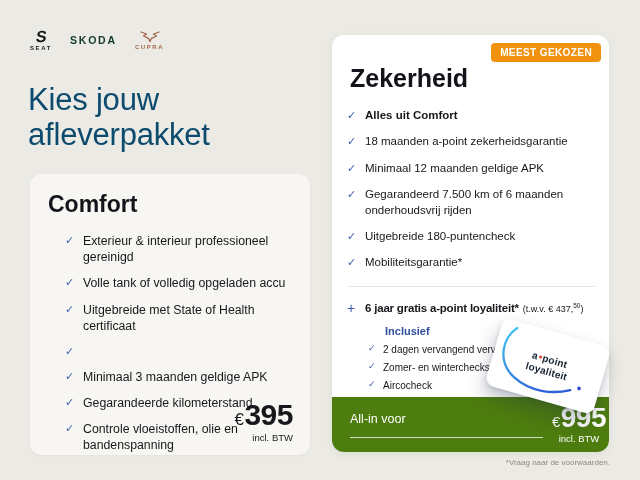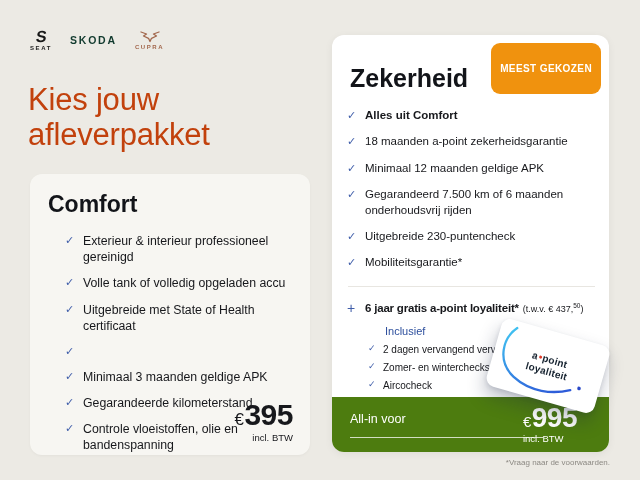--- a/index.html
+++ b/index.html
@@ -12,21 +12,21 @@
 
   
   .brands { position:absolute; left:30px; top:29px; display:flex; align-items:center; gap:18px; }
   .brand { display:flex; flex-direction:column; align-items:center; gap:1px; }
   .seat-s { font-size:16px; font-weight:800; color:#181818; line-height:15px; transform:skewX(-8deg); }
   .brand-label { font-size:6px; font-weight:700; letter-spacing:1.6px; color:#222; }
   .skoda-label { font-size:10.5px; font-weight:800; letter-spacing:1.8px; color:#113A2E; }
   .cupra-label { color:#A2674C; }
 
   
-  .heading { position:absolute; left:28px; top:82px; font-size:31px; line-height:35px; font-weight:500; color:#c2410c; letter-spacing:-0.2px; }
+  .heading { position:absolute; left:28px; top:82px; font-size:31px; line-height:35px; font-weight:500; color:#0c4a6e; letter-spacing:-0.2px; }
 
   
   .card { position:absolute; border-radius:12px; }
   .card h2 { margin:0; font-weight:700; color:#121419; }
   ul.checklist { list-style:none; margin:0; padding:0; }
   ul.checklist li { display:flex; align-items:flex-start; }
   ul.checklist .check { color:#3F5DA9; flex:0 0 12px; margin-right:6px; font-size:11px; line-height:inherit; }
   ul.checklist .txt.bold { font-weight:700; }
 
   
@@ -35,48 +35,48 @@
   .comfort h2 { font-size:23px; margin-bottom:15px; }
   .comfort ul.checklist { padding-left:17px; }
   .comfort ul.checklist li { font-size:12.3px; line-height:1.32; margin-bottom:10px; color:#17181C; }
   .price-block { position:absolute; right:17px; bottom:12px; text-align:right; }
   .price { font-size:30px; font-weight:700; letter-spacing:-0.5px; color:#17181C; line-height:1; }
   .price .cur { font-size:17px; font-weight:400; margin-right:1px; }
   .price-note { font-size:9.5px; margin-top:2px; color:#17181C; }
 
   
   .zekerheid { left:332px; top:35px; width:277px; height:417px; background:#FFFFFF; box-shadow:0 2px 8px rgba(0,0,0,.06); }
-  .badge { position:absolute; top:8px; right:8px; background:#F0920E; color:#fff; font-size:10px; font-weight:700; letter-spacing:.4px; padding:20px 9px; border-radius:9px; }
+  .badge { position:absolute; top:8px; right:8px; background:#F0920E; color:#fff; font-size:10px; font-weight:700; letter-spacing:.4px; padding:4px 9px; border-radius:4px; }
   .zekerheid h2 { font-size:25px; margin:29px 0 15px 18px; }
   .zekerheid ul.main-list { padding-left:15px; padding-right:16px; }
   .zekerheid ul.main-list li { font-size:11.5px; line-height:1.34; margin-bottom:11px; color:#17181C; }
   .divider { border:0; border-top:1px solid #E8E6E1; margin:15px 14px 13px 16px; }
   .bonus-row { display:flex; align-items:baseline; padding-left:15px; white-space:nowrap; }
   .plus { color:#3F5DA9; font-size:14px; flex:0 0 12px; margin-right:6px; line-height:1; position:relative; top:1px; }
   .bonus-title { font-size:11.5px; font-weight:700; letter-spacing:-0.2px; color:#17181C; }
   .bonus-twv { font-size:9px; color:#17181C; margin-left:4px; }
   .bonus-twv sup { font-size:6.5px; }
-  .inclusief { margin:11px 18px 6px 33px; color:#2D4F9D; font-size:11px; font-weight:400;padding-left:20px; }
+  .inclusief { margin:11px 18px 6px 33px; color:#2D4F9D; font-size:11px; font-weight:700;padding-left:20px; }
   .zekerheid ul.sub-list { padding-left:36px; width:170px; }
   .zekerheid ul.sub-list li { font-size:10px; line-height:1.3; margin-bottom:5px; color:#17181C; }
   .zekerheid ul.sub-list .check { flex:0 0 10px; font-size:9px; margin-right:5px; }
 
   
   .loyalty { position:absolute; left:160px; top:296px; width:112px; height:70px; background:#FFFFFF; border-radius:9px;
     transform:rotate(16deg); z-index:5; display:flex; align-items:center; justify-content:center;
     box-shadow:0 10px 18px rgba(30,40,70,.28), 0 2px 4px rgba(30,40,70,.12); }
   .loyalty svg { position:absolute; left:0; top:0; }
   .loyalty-text { position:relative; text-align:center; font-size:10px; font-weight:700; color:#15222F; line-height:1.25; letter-spacing:.2px; }
   .brand-dot { display:inline-block; width:3px; height:3px; background:#DF3A2A; border-radius:50%; margin:0 1px; vertical-align:2px; }
 
   
   .blue-footer { position:absolute; left:0; right:0; bottom:0; height:55px; background:#4d7c0f; border-radius:0 0 12px 12px; }
   .footer-label { position:absolute; left:18px; top:15px; color:#fff; font-size:12.5px; font-weight:500; }
   .footer-line { position:absolute; left:18px; top:40px; width:193px; height:1px; background:rgba(255,255,255,.75); }
-  .footer-price { position:absolute; right:32px; top:7px; text-align:left; color:#fff; }
+  .footer-price { position:absolute; right:3px; top:7px; text-align:center; color:#fff; }
   .footer-price .price { color:#fff; font-size:28px; }
   .footer-price .cur { font-size:15px; }
   .footer-price .price-note { color:#fff; font-size:9.5px; margin-top:1px; }
 
   .footnote { position:absolute; right:30px; top:458px; font-size:8px; color:#8C8983; }
 </style>
 </head>
 <body>
 
 <div class="stage">
@@ -156,21 +156,21 @@
         <li>
           <span class="check">✓</span>
           <span class="txt">Minimaal 12 maanden geldige APK</span>
         </li>
         <li>
           <span class="check">✓</span>
           <span class="txt">Gegarandeerd 7.500 km of 6 maanden onderhoudsvrij rijden</span>
         </li>
         <li>
           <span class="check">✓</span>
-          <span class="txt">Uitgebreide 230-puntencheck</span>
+          <span class="txt">Uitgebreide 180-puntencheck</span>
         </li>
         <li>
           <span class="check">✓</span>
           <span class="txt">Mobiliteitsgarantie*</span>
         </li>
       </ul>
     <hr class="divider">
     <div class="bonus-row">
       <span class="plus">+</span>
       <span class="bonus-title">6 jaar gratis a-point loyaliteit*</span>

